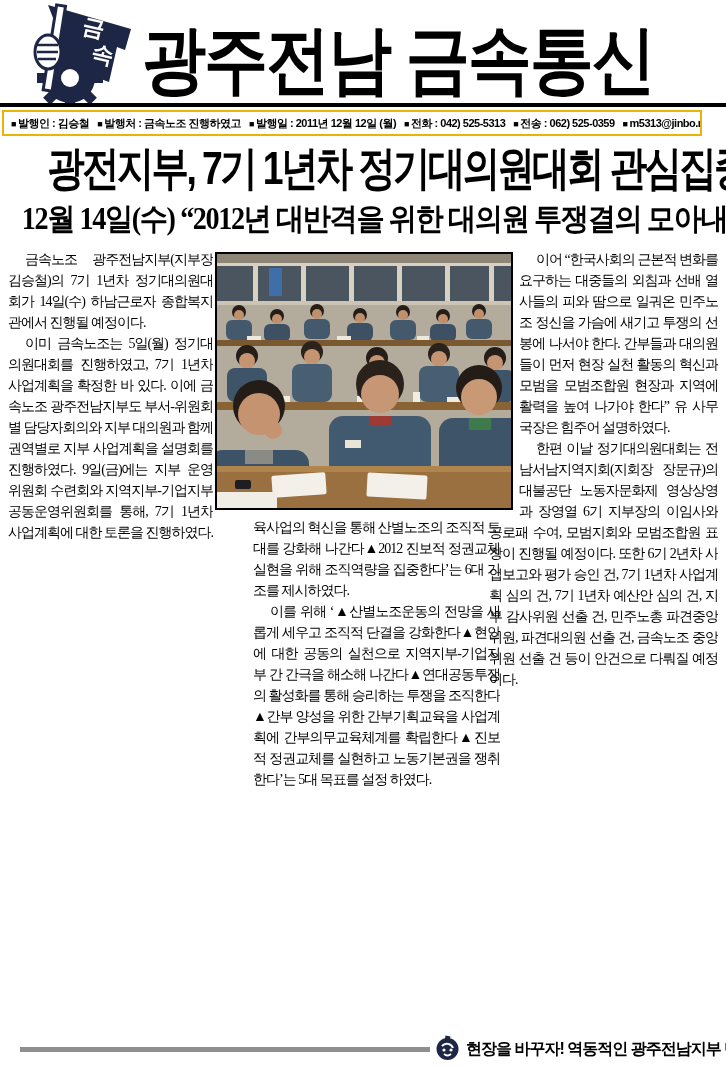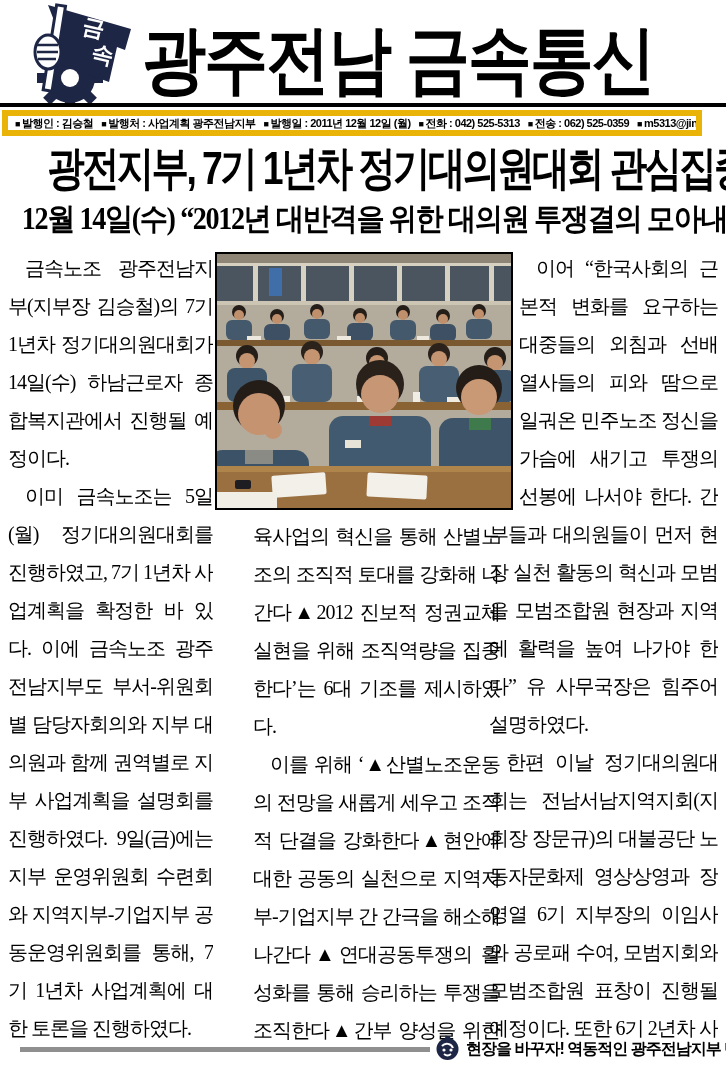--- a/index.html
+++ b/index.html
@@ -11,35 +11,35 @@
   .masthead-title{position:absolute;left:142px;top:10px;white-space:nowrap;
         font-family:"Liberation Sans", sans-serif;font-weight:900;font-size:64px;
         letter-spacing:-2px;transform:scaleY(1.16);transform-origin:left top;}
   .issue-number{position:absolute;right:2px;top:60px;z-index:9;
         font-family:"Liberation Serif", serif;font-style:italic;font-weight:900;font-size:62px;
         text-shadow:-3px 0 0 #fff,3px 0 0 #fff,0 -3px 0 #fff,0 3px 0 #fff,
                     -2px -2px 0 #fff,2px 2px 0 #fff,-2px 2px 0 #fff,2px -2px 0 #fff;}
   .rule-thick{position:absolute;left:0;top:103px;width:726px;height:4px;background:#000;}
 
   .info-bar{position:absolute;left:2px;top:110px;width:700px;height:26px;box-sizing:border-box;
-        border:6px solid #eab308;display:flex;align-items:center;padding:0 7px;white-space:nowrap;
+        border:2px solid #eab308;display:flex;align-items:center;padding:0 7px;white-space:nowrap;
         font-family:"Liberation Sans", sans-serif;font-size:11px;font-weight:bold;letter-spacing:-0.5px;overflow:hidden;}
   .info-item{margin-right:8px;}
   .info-item::before{content:"■ ";font-size:9px;}
 
   
   .headline{position:absolute;left:0;top:138px;width:726px;margin:0;text-align:center;white-space:nowrap;
         font-family:"Liberation Sans", sans-serif;font-weight:900;font-size:43px;letter-spacing:-3px;
         transform:scale(0.87,1.08);transform-origin:center top;}
   .subheadline{position:absolute;left:0;top:198px;width:726px;margin:0;text-align:center;white-space:nowrap;
         font-family:"Liberation Serif", serif;font-weight:700;font-size:30px;letter-spacing:-1.5px;
         transform:scale(0.94,1.02);transform-origin:center top;}
 
   
-  .col{position:absolute;font-size:20px;line-height:38px;text-align:justify;
+  .col{position:absolute;font-size:14px;line-height:21px;text-align:justify;
        letter-spacing:-1px;overflow:hidden;}
   .col p{margin:0;text-indent:17px;}
   .col p.cont{text-indent:0;}
   .col1{left:8px;top:249px;width:205px;height:794px;}
   .col2{left:253px;top:517px;width:247px;height:527px;}
   .col3{left:489px;top:249px;width:229px;height:795px;}
   .col3-spacer{float:left;width:30px;height:264px;}
 
   
   .photo{position:absolute;left:215px;top:252px;width:298px;height:258px;margin:0;
@@ -82,21 +82,21 @@
       <ellipse cx="40" cy="50" rx="13" ry="17" fill="#ffffff" stroke="#1e2646" stroke-width="3"></ellipse>
       <path d="M29 43 h21 M29 50 h21 M30 57 h18" stroke="#1e2646" stroke-width="2.5" fill="none"></path>
     </g>
   </svg>
 
   <div class="masthead-title">광주전남 금속통신</div>
   <div class="rule-thick"></div>
 
   <div class="info-bar">
     <span class="info-item">발행인 : 김승철</span>
-    <span class="info-item">발행처 : 사업계획 광주전남지부</span>
+    <span class="info-item">발행처 : 금속노조 진행하였고</span>
     <span class="info-item">발행일 : 2011년 12월 12일 (월)</span>
     <span class="info-item">전화 : 042) 525-5313</span>
     <span class="info-item">전송 : 062) 525-0359</span>
     <span class="info-item">m5313@jinbo.net</span>
 
   </div>
 
   <h1 class="headline">광전지부, 7기 1년차 정기대의원대회 관심집중!</h1>
   <h2 class="subheadline">12월 14일(수) “2012년 대반격을 위한 대의원 투쟁결의 모아내자”</h2>
 

